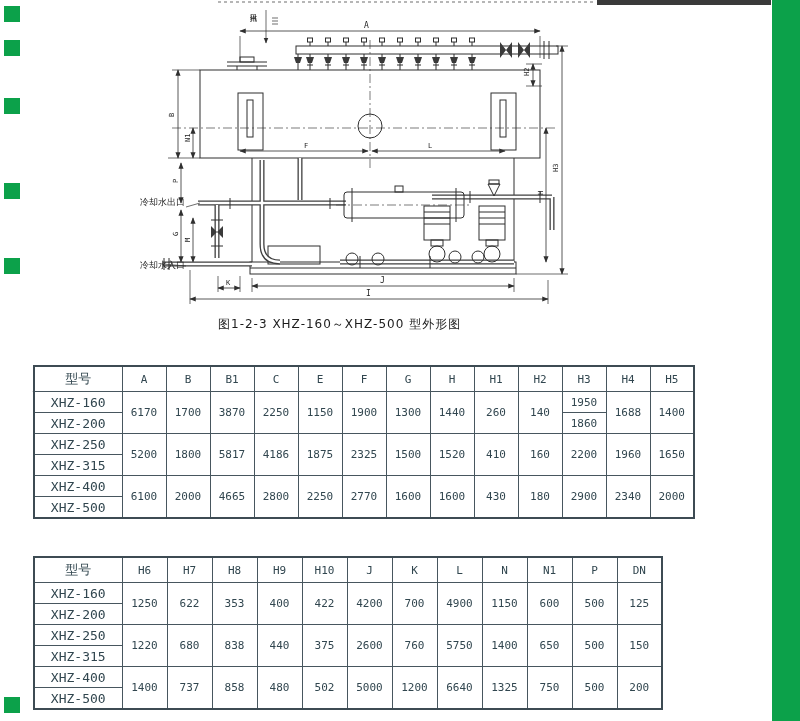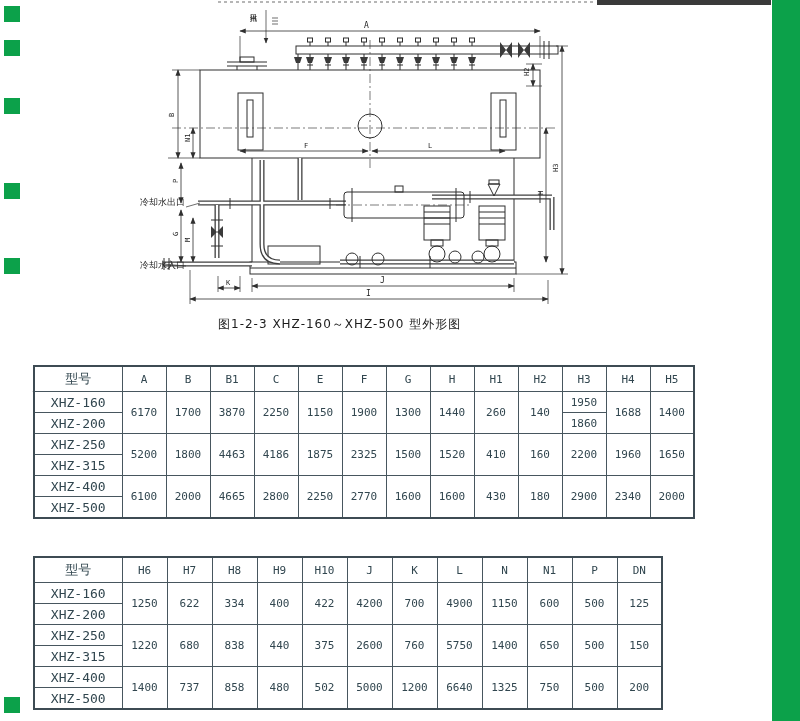--- a/index.html
+++ b/index.html
@@ -364,21 +364,21 @@
       <td rowspan="2">1400</td>
     </tr>
     <tr>
       <td class="mc">XHZ-200</td>
       <td>1860</td>
     </tr>
     <tr>
       <td class="mc">XHZ-250</td>
       <td rowspan="2">5200</td>
       <td rowspan="2">1800</td>
-      <td rowspan="2">4463</td>
+      <td rowspan="2">5817</td>
       <td rowspan="2">4186</td>
       <td rowspan="2">1875</td>
       <td rowspan="2">2325</td>
       <td rowspan="2">1500</td>
       <td rowspan="2">1520</td>
       <td rowspan="2">410</td>
       <td rowspan="2">160</td>
       <td rowspan="2">2200</td>
       <td rowspan="2">1960</td>
       <td rowspan="2">1650</td>
@@ -426,21 +426,21 @@
       <th>L</th>
       <th>N</th>
       <th>N1</th>
       <th>P</th>
       <th>DN</th>
     </tr>
     <tr>
       <td class="mc">XHZ-160</td>
       <td rowspan="2">1250</td>
       <td rowspan="2">622</td>
-      <td rowspan="2">334</td>
+      <td rowspan="2">353</td>
       <td rowspan="2">400</td>
       <td rowspan="2">422</td>
       <td rowspan="2">4200</td>
       <td rowspan="2">700</td>
       <td rowspan="2">4900</td>
       <td rowspan="2">1150</td>
       <td rowspan="2">600</td>
       <td rowspan="2">500</td>
       <td rowspan="2">125</td>
     </tr>

